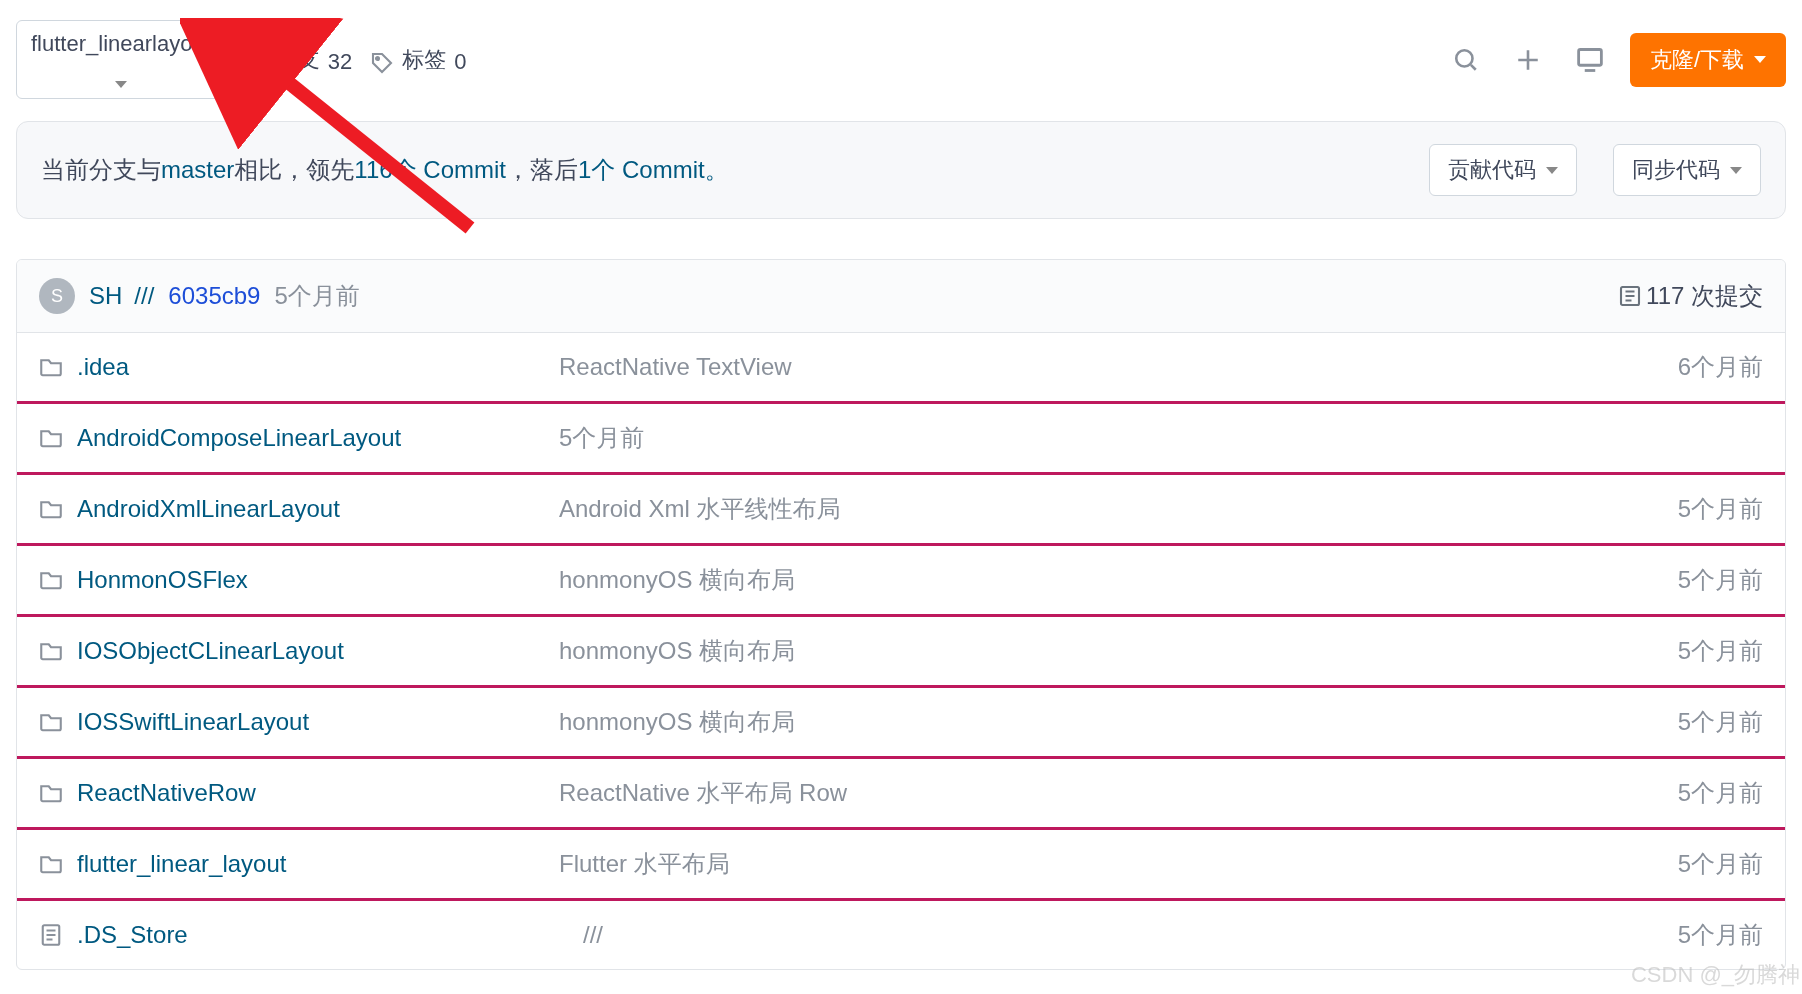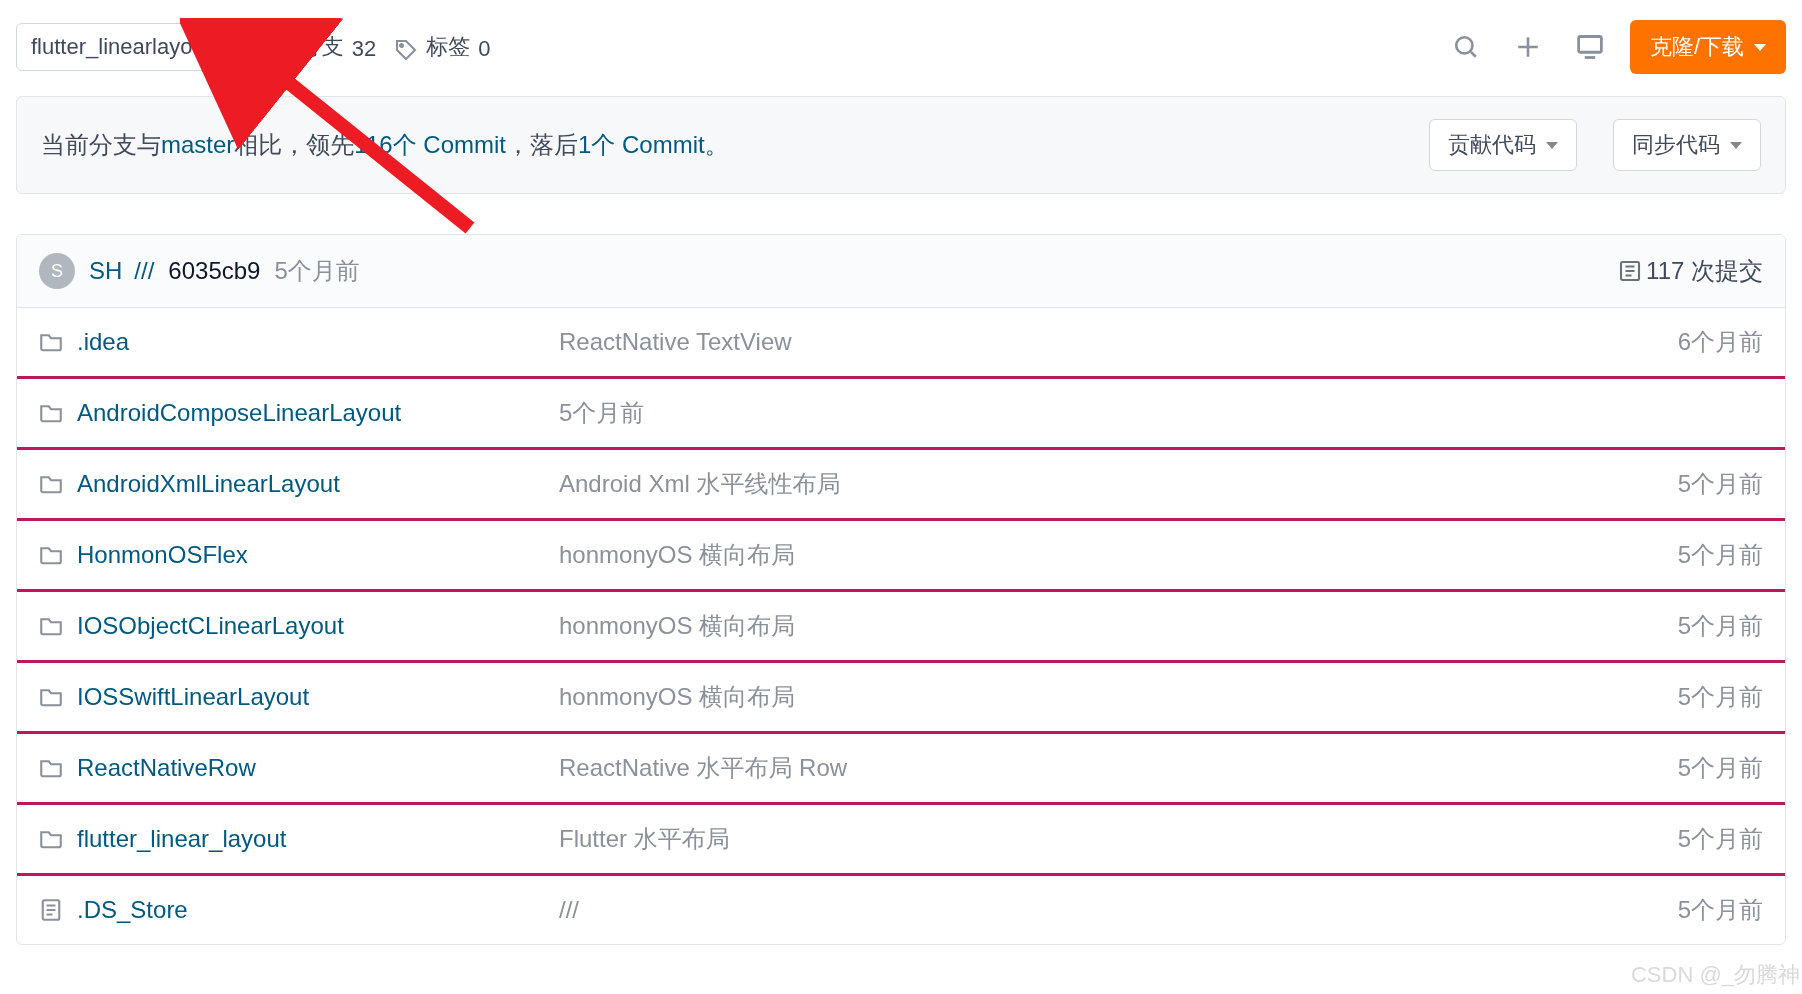--- a/index.html
+++ b/index.html
@@ -15,24 +15,25 @@
   align-items: center;
   gap: 18px;
   padding: 8px 0 22px;
 }
 .branch-select {
   border: 1px solid #d0d7de;
   border-radius: 6px;
   padding: 10px 14px;
   display: flex;
   align-items: center;
-  gap: 12px;
+  gap: 24px;
   cursor: pointer;
   font-size: 22px;
   color: #40485b;
+  flex-direction: column;
 }
 .caret-down {
   width: 0; height: 0;
   border-left: 6px solid transparent;
   border-right: 6px solid transparent;
   border-top: 7px solid #888;
 }
 .top-stat {
   display: flex;
   align-items: flex-end;
@@ -63,21 +64,21 @@
 }
 .clone-btn .caret-white {
   width: 0; height: 0;
   border-left: 6px solid transparent;
   border-right: 6px solid transparent;
   border-top: 7px solid #fff;
 }
 .compare-bar {
   background: #f7f8fa;
   border: 1px solid #e1e4e8;
-  border-radius: 6px;
+  border-radius: 12px;
   padding: 22px 24px;
   display: flex;
   align-items: center;
   font-size: 24px;
   color: #40485b;
   margin-bottom: 40px;
 }
 .compare-bar .link { color: #005980; }
 .compare-bar .right { margin-left: auto; display: flex; gap: 36px; }
 .action-btn {
@@ -110,37 +111,37 @@
   width: 36px; height: 36px;
   border-radius: 50%;
   background: #b0b7bf;
   color: #fff;
   display: flex; align-items: center; justify-content: center;
   font-size: 18px;
   margin-right: 14px;
 }
 .author { color: #005980; font-weight: 500; margin-right: 12px; }
 .commit-msg { color: #005980; margin-right: 14px; }
-.sha { color: #0f172a; margin-right: 14px; }
+.sha { color: #1d4ed8; margin-right: 14px; }
 .time { color: #8a919b; }
 .commits-total {
   margin-left: auto;
   color: #40485b;
   display: flex;
   align-items: center;
   gap: 4px;
 }
 .file-row {
   display: flex;
   align-items: center;
   padding: 18px 22px;
   border-bottom: 3px solid #be185d;
   font-size: 24px;
 }
-.file-row:last-child { border-bottom: none; }
+.file-row:last-child { border-bottom: none; gap: 24px; }
 .file-row .name-col {
   display: flex;
   align-items: center;
   gap: 14px;
   width: 520px;
   flex-shrink: 0;
 }
 .file-row .name-col .fname { color: #005980; }
 .file-row .fname-link { cursor: pointer; }
 .file-row .msg-col {

